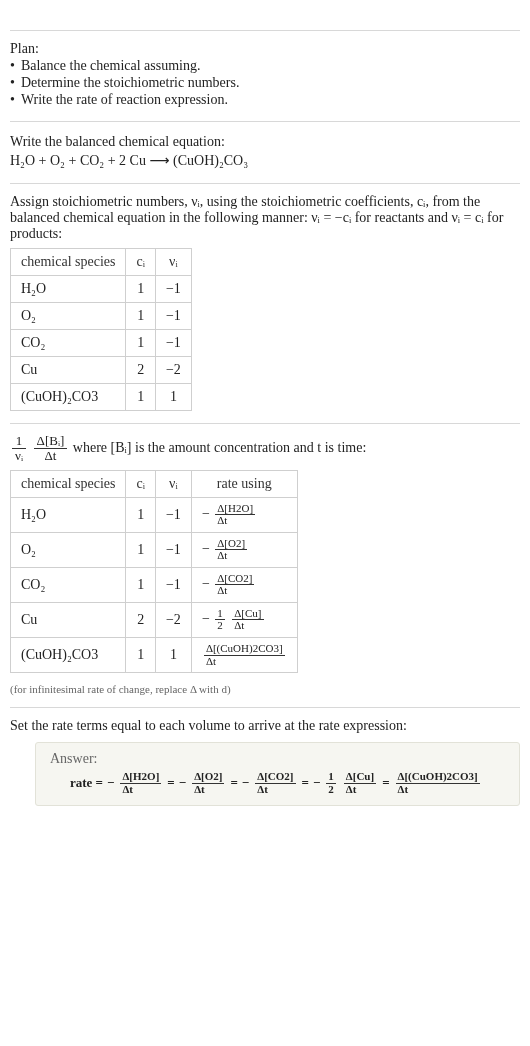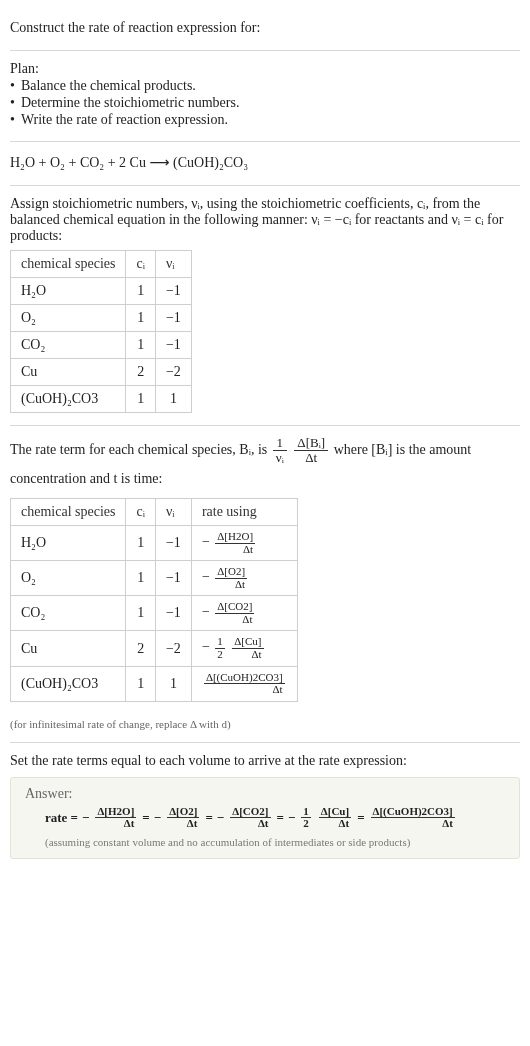--- a/index.html
+++ b/index.html
@@ -41,24 +41,25 @@
   table.stotable th, table.stotable td {
     border: 1px solid #cfcfcf;
     padding: 5px 10px;
     text-align: left;
     font-weight: normal;
     font-size: 14px;
     vertical-align: middle;
   }
   table.stotable th {
     color: #333;
+    text-align: center;
   }
   .frac {
     display: inline-block;
-    text-align: right;
+    text-align: left;
     vertical-align: middle;
     font-size: 11px;
     line-height: 1.05;
     margin: 0 2px;
   }
   .frac .n {
     display: block;
     border-bottom: 1px solid #333;
     padding: 0 2px;
   }
@@ -79,28 +80,29 @@
     border-bottom: 1px solid #333;
     padding: 0 3px;
   }
   .inlinefrac .d {
     display: block;
     padding: 0 3px;
   }
   .smallnote {
     font-size: 11px;
     color: #666;
-    margin-top: 16px;
+    margin-top: 10px;
   }
   .answer-box {
     background: #f6f6f1;
     border: 1px solid #e2e2d8;
     border-radius: 3px;
     padding: 8px 10px 10px 14px;
     margin-top: 8px;
+    margin-left: 25px;
   }
   .answer-box .ans-label {
     color: #666;
     font-size: 14px;
     margin-bottom: 4px;
   }
   .answer-box .rate-eq {
     white-space: nowrap;
     font-size: 13px;
     display: flex;
@@ -124,37 +126,37 @@
   .intro p {
     margin: 2px 0;
   }
 </style>
 </head>
 <body>
 
 <div class="page">
 
   <div class="section intro">
-    <p>Construct the rate of reaction expression for:</p>
   </div>
 
   <div class="section">
     <div>Plan:</div>
     <div class="bul">
-        <span>Balance the chemical products.</span>
+        <span>Balance the chemical assuming.</span>
       </div>
     <div class="bul">
         <span>Determine the stoichiometric numbers.</span>
       </div>
     <div class="bul">
         <span>Write the rate of reaction expression.</span>
       </div>
   </div>
 
   <div class="section intro">
+    <p>Write the balanced chemical equation:</p>
     <p class="equation">H₂O + O₂ + CO₂ + 2 Cu ⟶ (CuOH)₂CO₃</p>
   </div>
 
   <div class="section">
     <div>Assign stoichiometric numbers, νᵢ, using the stoichiometric coefficients, cᵢ, from the balanced chemical equation in the following manner: νᵢ = −cᵢ for reactants and νᵢ = cᵢ for products:</div>
     <table class="stotable">
       <tbody>
           <tr>
         <th>chemical species</th>
         <th>cᵢ</th>
@@ -184,21 +186,20 @@
         <td>(CuOH)₂CO3</td>
         <td class="center">1</td>
         <td class="center">1</td>
       </tr>
     </tbody>
       </table>
   </div>
 
   <div class="section">
     <div style="line-height:1.9;">
-      <span>The rate term for each chemical species, Bᵢ, is</span>
       <span class="inlinefrac">
         <span class="n">1</span>
         <span class="d">νᵢ</span>
       </span>
       <span class="inlinefrac">
         <span class="n">Δ[Bᵢ]</span>
         <span class="d">Δt</span>
       </span>
       <span>where [Bᵢ] is the amount concentration and t is time:</span>
     </div>
@@ -323,17 +324,16 @@
           <span class="n">Δ[Cu]</span>
           <span class="d">Δt</span>
         </span>
         <span>=</span>
 
         <span class="frac">
           <span class="n">Δ[(CuOH)2CO3]</span>
           <span class="d">Δt</span>
         </span>
       </div>
-      <div class="assumption">(assuming constant volume and no accumulation of intermediates or side products)</div>
     </div>
   </div>
 
 </div>
 
 </body></html>

